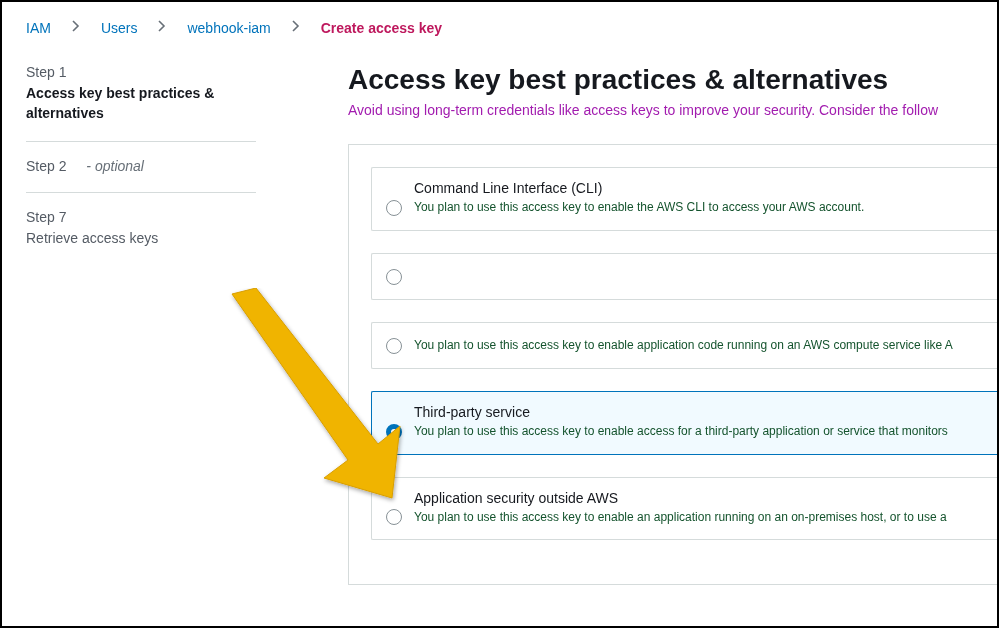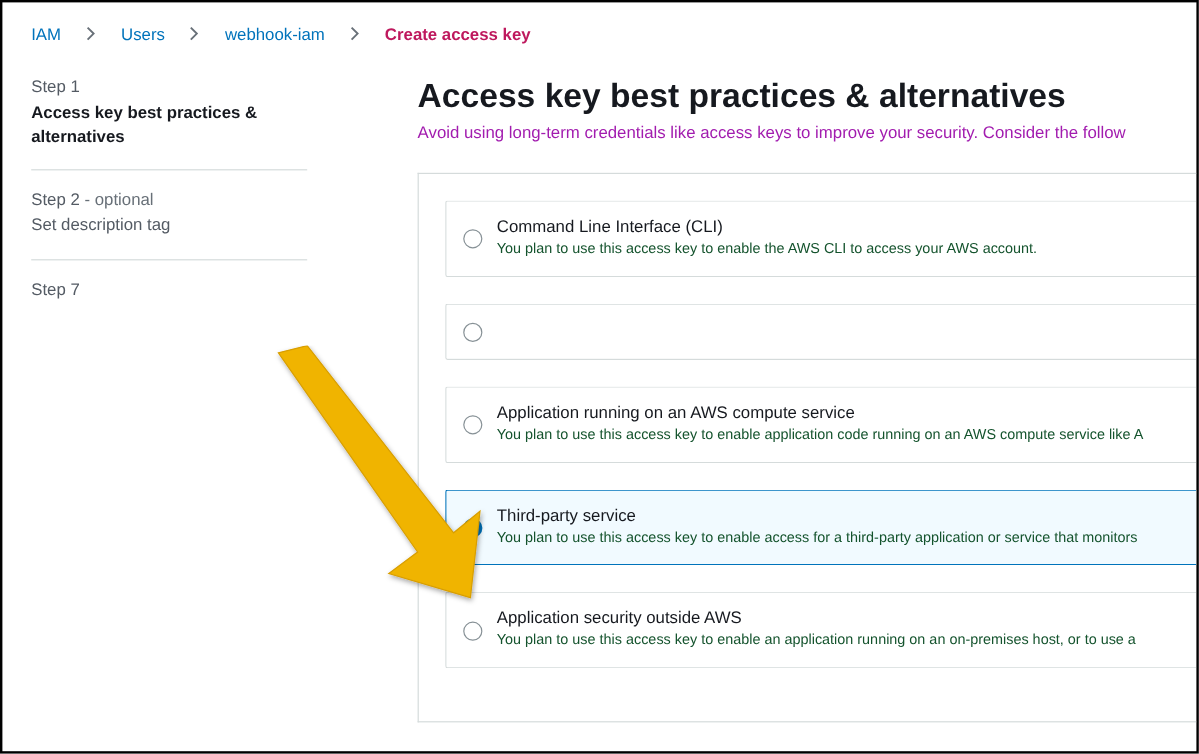--- a/index.html
+++ b/index.html
@@ -7,21 +7,20 @@
     font-family: "Amazon Ember", "Helvetica Neue", Arial, sans-serif;
     background: #fff;
     width: 999px;
     height: 628px;
     overflow: hidden;
     position: relative;
     border: 2px solid #000;
   }
   .breadcrumb {
     display: flex;
-    align-items: center;
     gap: 21px;
     padding: 18px 24px 10px 24px;
     font-size: 14px;
   }
   .breadcrumb a {
     color: #0073bb;
     text-decoration: none;
     cursor: pointer;
   }
   .breadcrumb .crumb-current {
@@ -45,21 +44,23 @@
   .step-item {
     border-top: 1px solid #d5dbdb;
     padding: 16px 0 18px 0;
   }
   .step-item:first-child { border-top: none; padding-top: 0; }
   .step-label {
     font-size: 14px;
     color: #545b64;
   }
   .step-optional {
+    font-style: italic;
     color: #687078;
+    margin-left: 16px;
   }
   .step-title {
     font-size: 14px;
     color: #545b64;
     margin-top: 4px;
     line-height: 1.4;
   }
   .step-item.active .step-title {
     color: #16191f;
     font-weight: 700;
@@ -85,21 +86,21 @@
     border-right: none;
     padding: 22px 0 22px 22px;
   }
   .option {
     border: 1px solid #d5dbdb;
     border-right: none;
     border-radius: 2px 0 0 2px;
     padding: 12px 14px 14px 14px;
     margin-bottom: 22px;
     display: flex;
-    align-items: center;
+    align-items: flex-end;
     gap: 12px;
     cursor: pointer;
   }
   .option.selected {
     border: 1px solid #0073bb;
     border-right: none;
     background: #f1faff;
   }
   .radio {
     width: 16px;
@@ -166,26 +167,26 @@
     <div class="step-item active">
       <div class="step-label">
         <span>Step 1</span><span class="step-optional"></span>
       </div>
       <div class="step-title">Access key best practices &amp; alternatives</div>
     </div>
     <div class="step-item">
       <div class="step-label">
         <span>Step 2</span><span class="step-optional"> - optional</span>
       </div>
-      <div class="step-title">Set description tag</div>
     </div>
     <div class="step-item">
       <div class="step-label">
         <span>Step 7</span><span class="step-optional"></span>
       </div>
+      <div class="step-title">Retrieve access keys</div>
     </div>
   </aside>
 
   <main class="main">
     <h1 class="page-title">Access key best practices &amp; alternatives</h1>
     <p class="page-desc">Avoid using long-term credentials like access keys to improve your security. Consider the follow</p>
 
     <div class="options-box">
 
       <div class="option">
@@ -196,21 +197,20 @@
         </div>
       </div>
 
       <div class="option">
         <span class="radio"></span>
       </div>
 
       <div class="option">
         <span class="radio"></span>
         <div class="opt-body">
-          <div class="opt-title">Application running on an AWS compute service</div>
           <div class="opt-desc">You plan to use this access key to enable application code running on an AWS compute service like A</div>
         </div>
       </div>
 
       <div class="option selected">
         <span class="radio"></span>
         <div class="opt-body">
           <div class="opt-title">Third-party service</div>
           <div class="opt-desc">You plan to use this access key to enable access for a third-party application or service that monitors</div>
         </div>

